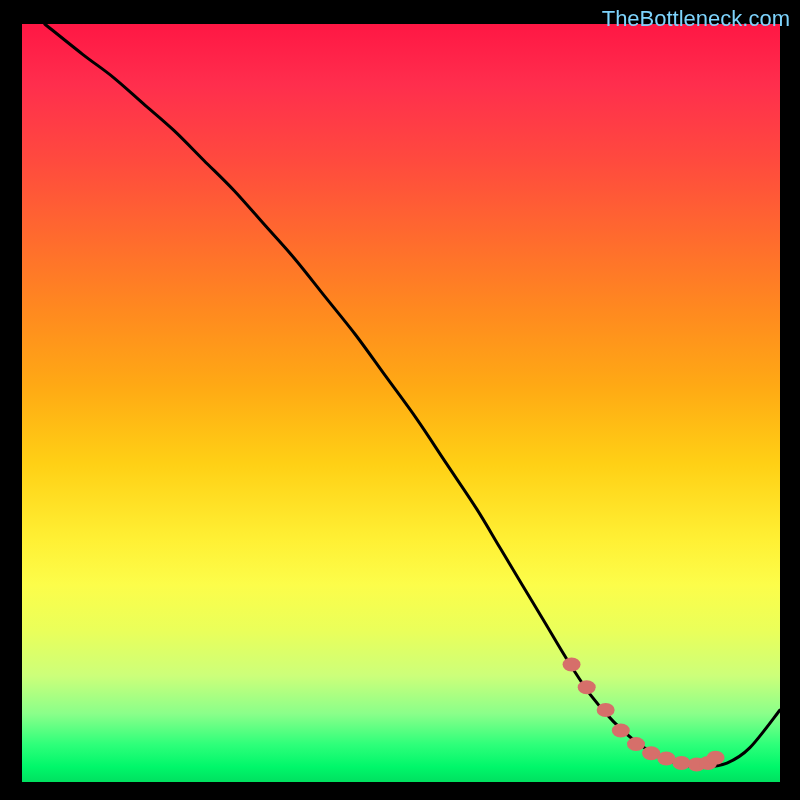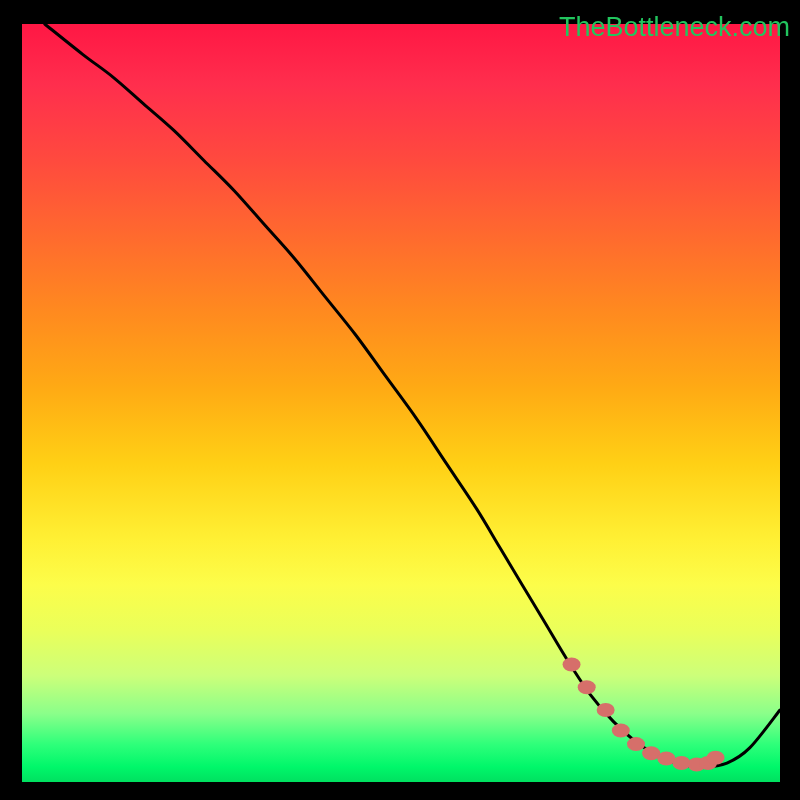--- a/index.html
+++ b/index.html
@@ -1,17 +1,17 @@
 <!DOCTYPE html>
 <html><head>
 <meta charset="utf-8">
 <style>
   * { margin: 0; padding: 0; box-sizing: border-box; }
   body { width: 800px; height: 800px; background: #000; position: relative; font-family: Arial, sans-serif; }
-  .watermark { position: absolute; top: 12px; right: 10px; color: #22c55e; font-size: 27px; font-weight: 500; z-index: 10; }
+  .watermark { position: absolute; top: 6px; right: 10px; color: #7dd3fc; font-size: 22px; font-weight: 500; z-index: 10; }
   .plot-area { position: absolute; left: 22px; top: 24px; width: 758px; height: 758px; }
   .gradient-bg { position: absolute; inset: 0; background: linear-gradient(to bottom,
     #ff1744 0%,
     #ff2e4d 8%,
     #ff4a3e 18%,
     #ff6a2e 28%,
     #ff8a1f 38%,
     #ffaa14 48%,
     #ffd015 58%,
     #fff034 68%,

